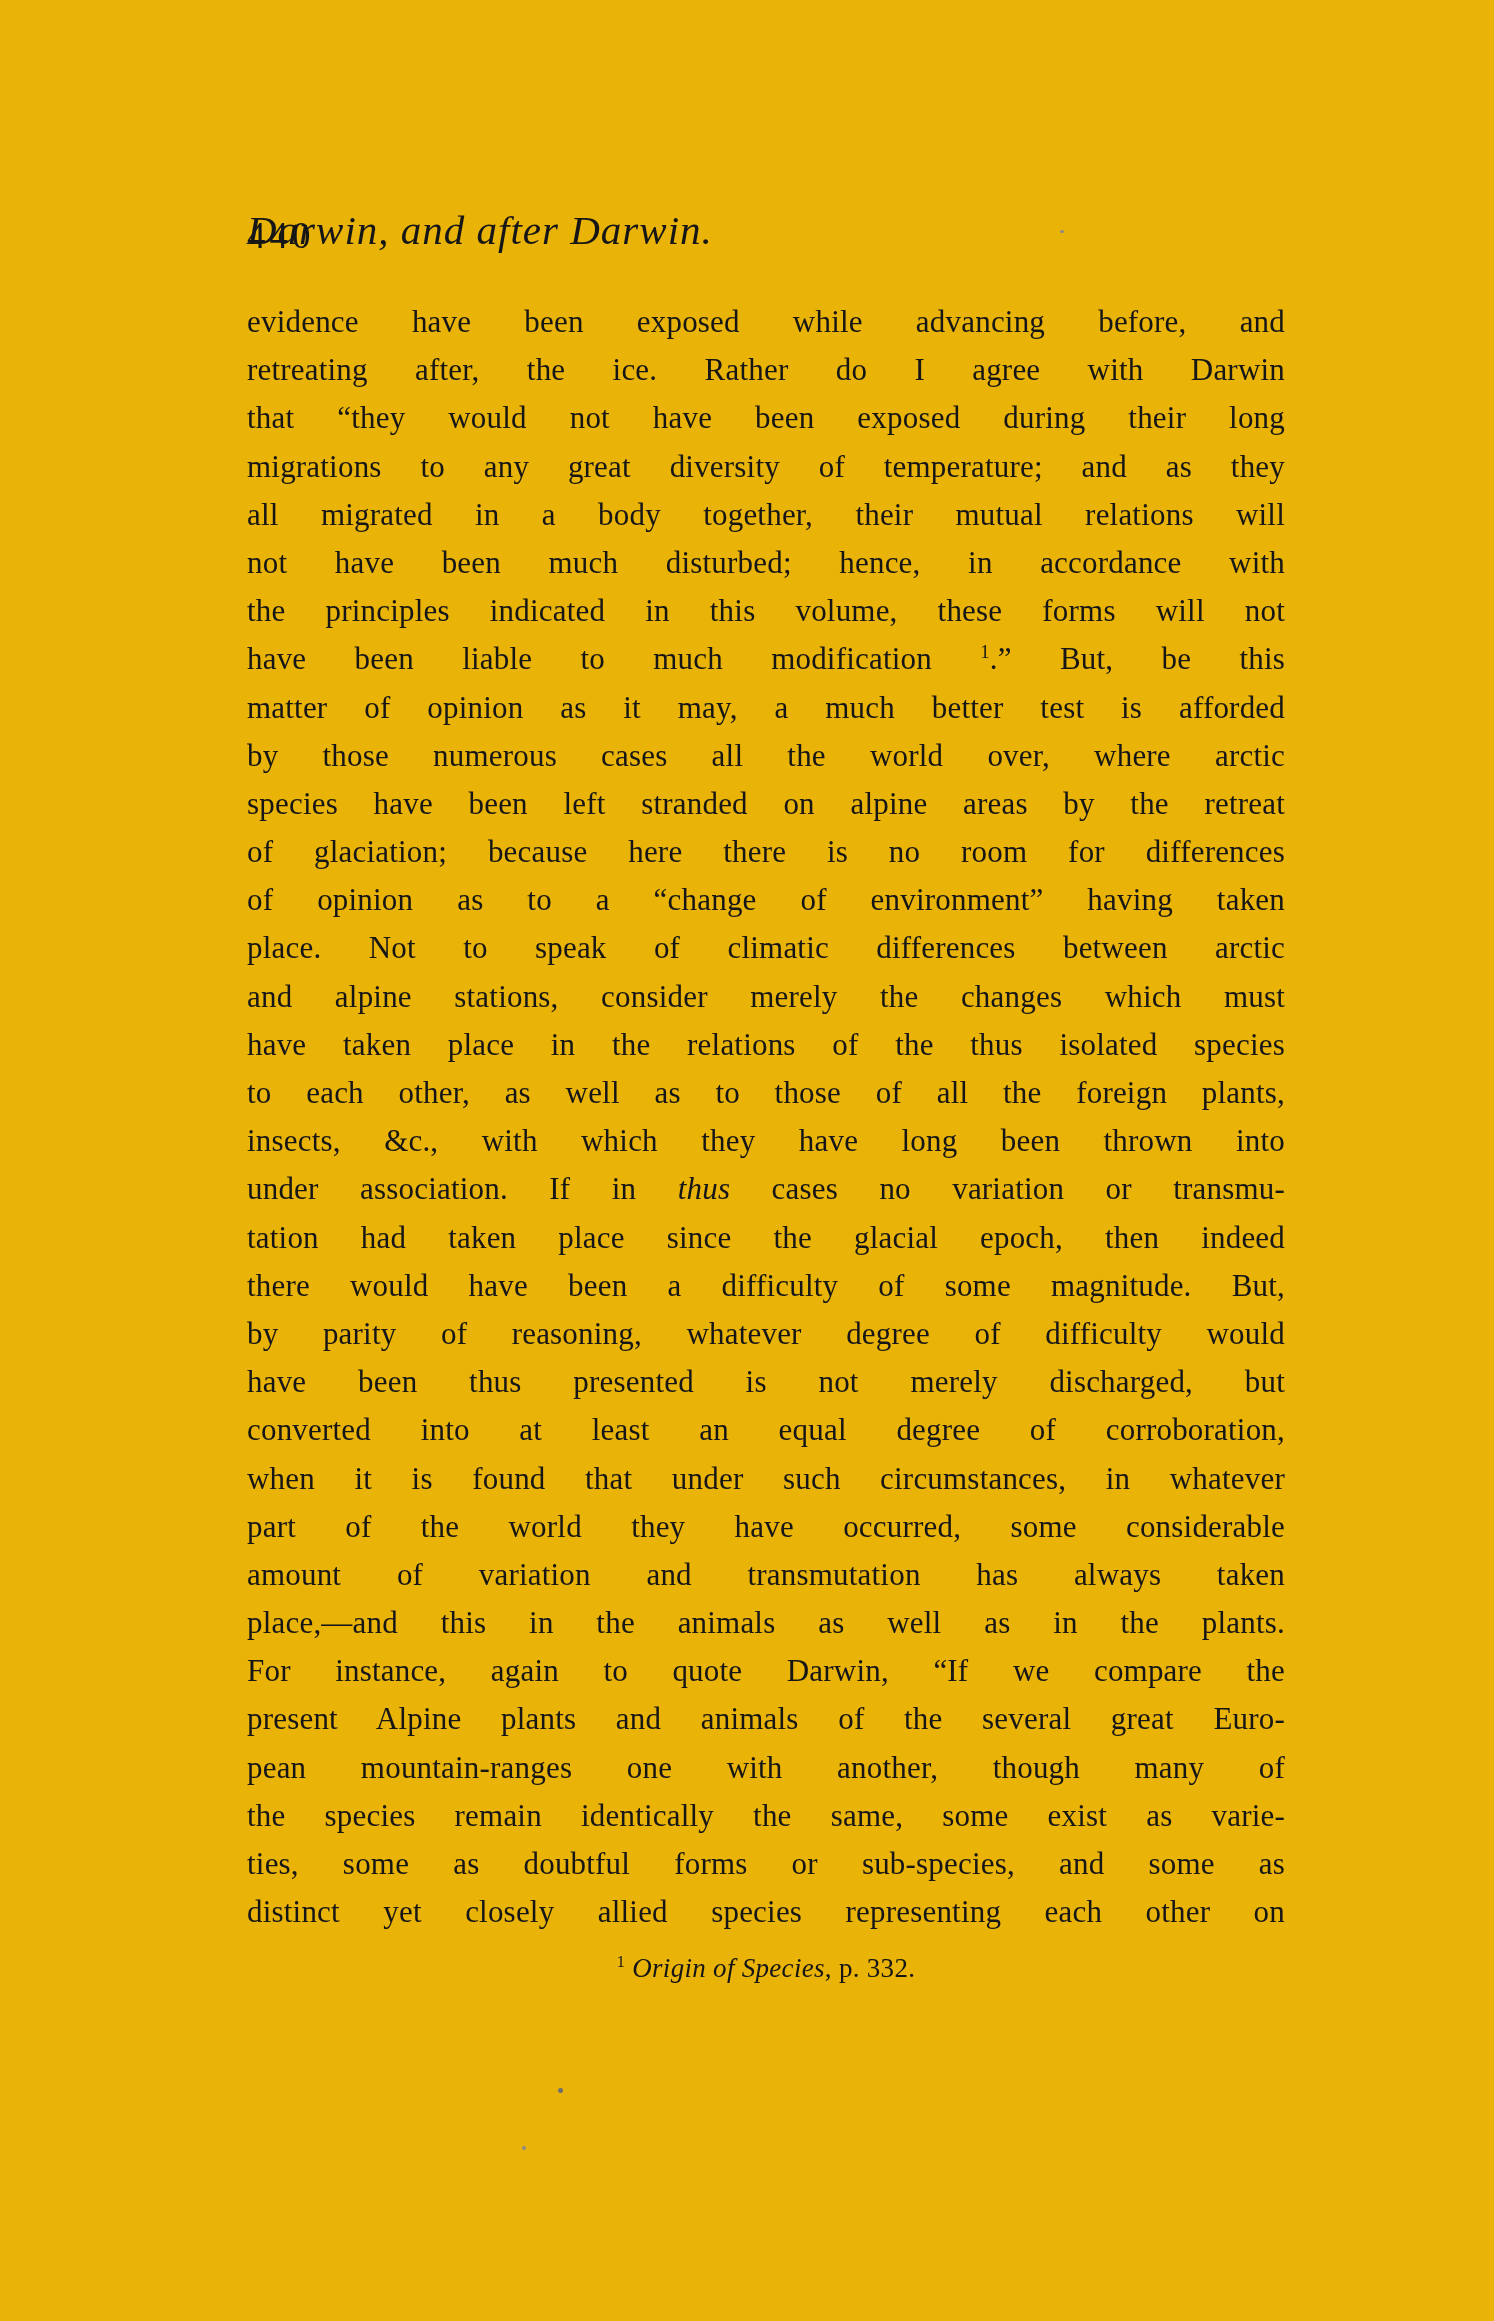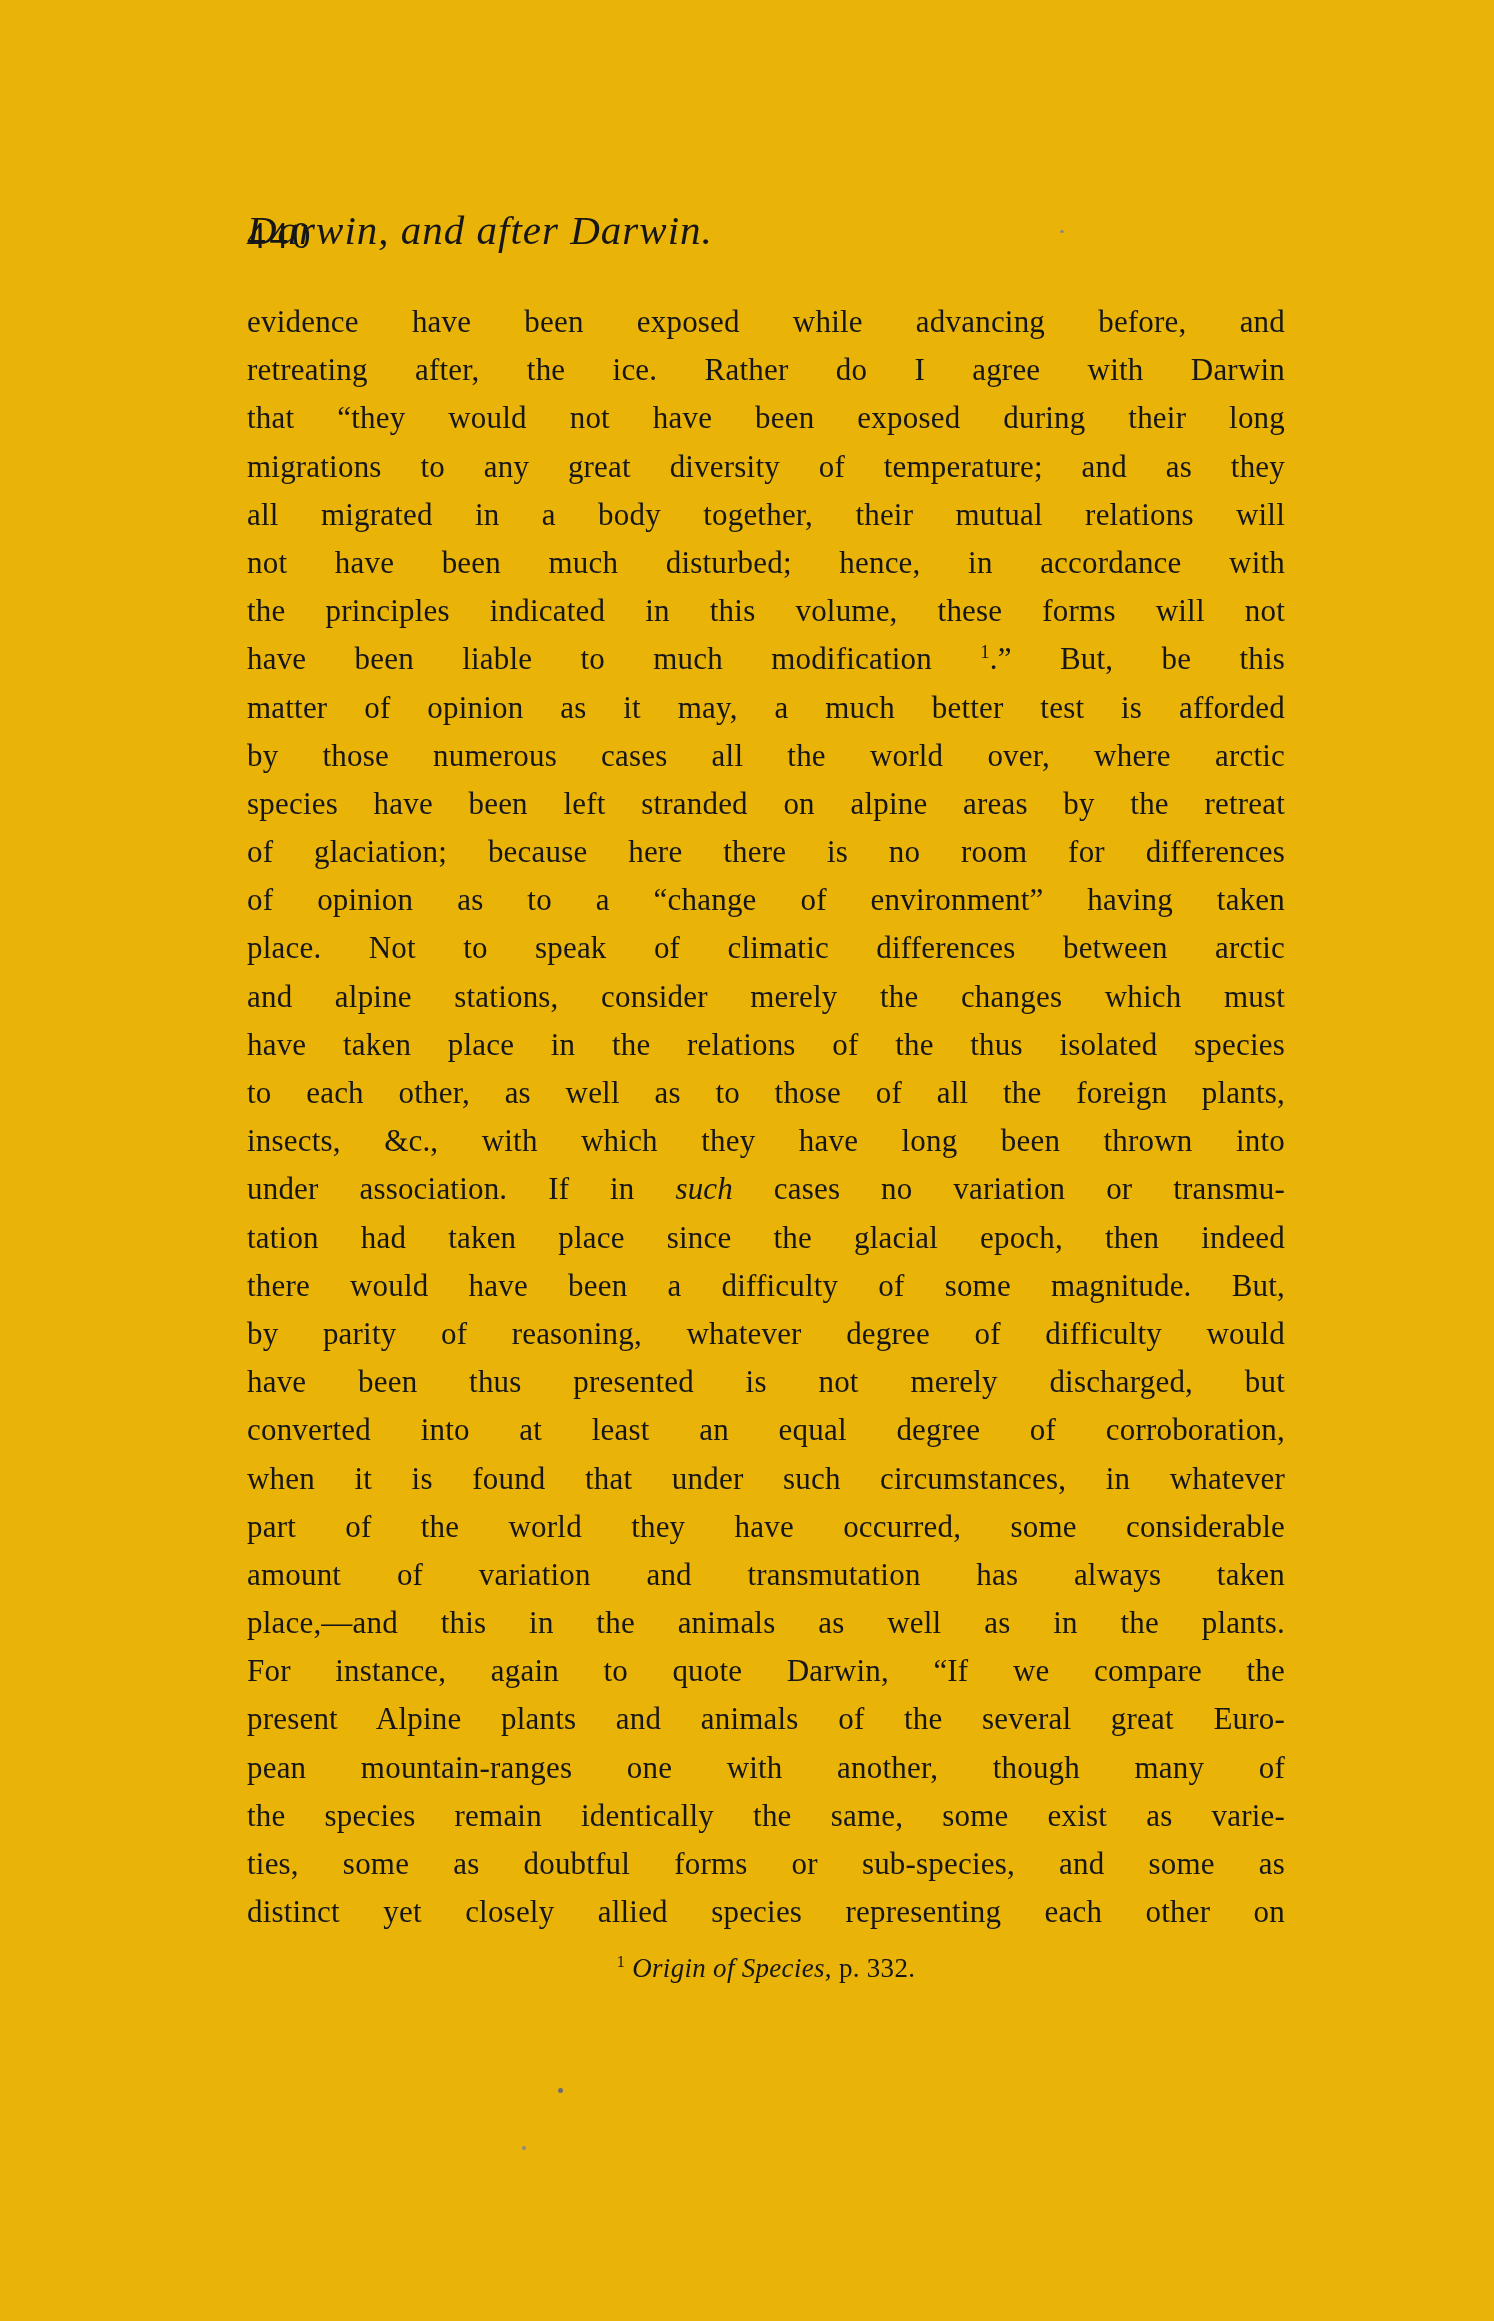--- a/index.html
+++ b/index.html
@@ -73,21 +73,21 @@
         <div class="line"><span>matter of opinion as it may, a much better test is afforded</span></div>
         <div class="line"><span>by those numerous cases all the world over, where arctic</span></div>
         <div class="line"><span>species have been left stranded on alpine areas by the retreat</span></div>
         <div class="line"><span>of glaciation; because here there is no room for differences</span></div>
         <div class="line"><span>of opinion as to a “change of environment” having taken</span></div>
         <div class="line"><span>place.  Not to speak of climatic differences between arctic</span></div>
         <div class="line"><span>and alpine stations, consider merely the changes which must</span></div>
         <div class="line"><span>have taken place in the relations of the thus isolated species</span></div>
         <div class="line"><span>to each other, as well as to those of all the foreign plants,</span></div>
         <div class="line"><span>insects, &amp;c., with which they have long been thrown into</span></div>
-        <div class="line"><span>under association.  If in </span><em>such</em><span> cases no variation or transmu-</span></div>
+        <div class="line"><span>under association.  If in </span><em>thus</em><span> cases no variation or transmu-</span></div>
         <div class="line"><span>tation had taken place since the glacial epoch, then indeed</span></div>
         <div class="line"><span>there would have been a difficulty of some magnitude.  But,</span></div>
         <div class="line"><span>by parity of reasoning, whatever degree of difficulty would</span></div>
         <div class="line"><span>have been thus presented is not merely discharged, but</span></div>
         <div class="line"><span>converted into at least an equal degree of corroboration,</span></div>
         <div class="line"><span>when it is found that under such circumstances, in whatever</span></div>
         <div class="line"><span>part of the world they have occurred, some considerable</span></div>
         <div class="line"><span>amount of variation and transmutation has always taken</span></div>
         <div class="line"><span>place,—and this in the animals as well as in the plants.</span></div>
         <div class="line"><span>For instance, again to quote Darwin, “If we compare the</span></div>

